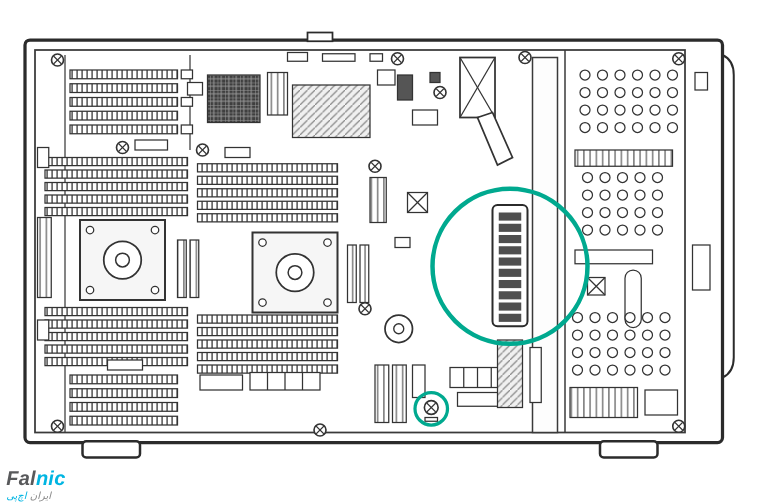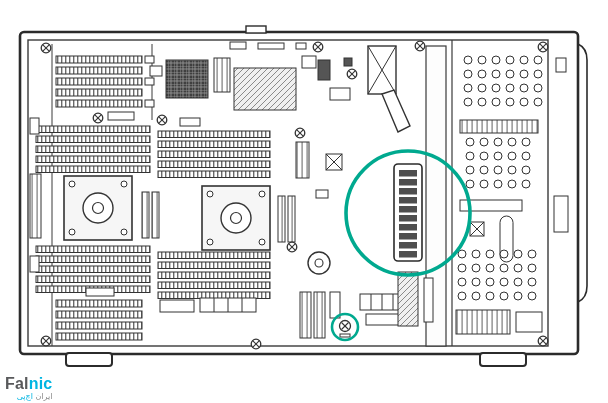--- a/index.html
+++ b/index.html
@@ -1,23 +1,23 @@
 <!DOCTYPE html>
 <html><head>
 <meta charset="utf-8">
 <style>
   html,body{margin:0;padding:0;background:#ffffff;}
   .stage{position:relative;width:608px;height:403px;background:#ffffff;overflow:hidden;
-         font-family:"Liberation Sans",sans-serif;}
+         font-family:"Liberation Sans",sans-serif;font-style:italic;}
   .stage svg{position:absolute;left:0;top:0;display:block;}
   .logo{position:absolute;left:5px;bottom:2px;line-height:1;}
   .logo .word{font-weight:bold;font-size:16px;letter-spacing:0.2px;}
   .logo .fal{color:#58595b;}
   .logo .nic{color:#00b5e2;}
-  .logo .tagline{direction:rtl;text-align:right;font-size:8px;margin-top:1px;
+  .logo .tagline{direction:rtl;text-align:left;font-size:8px;margin-top:1px;
                  font-family:"DejaVu Sans",sans-serif;}
   .logo .tg1{color:#8a8a8a;}
   .logo .tg2{color:#00b5e2;}
 </style>
 </head>
 <body>
 
 <div class="stage">
 <svg width="608" height="403" viewBox="0 0 608 403">
   <defs>

